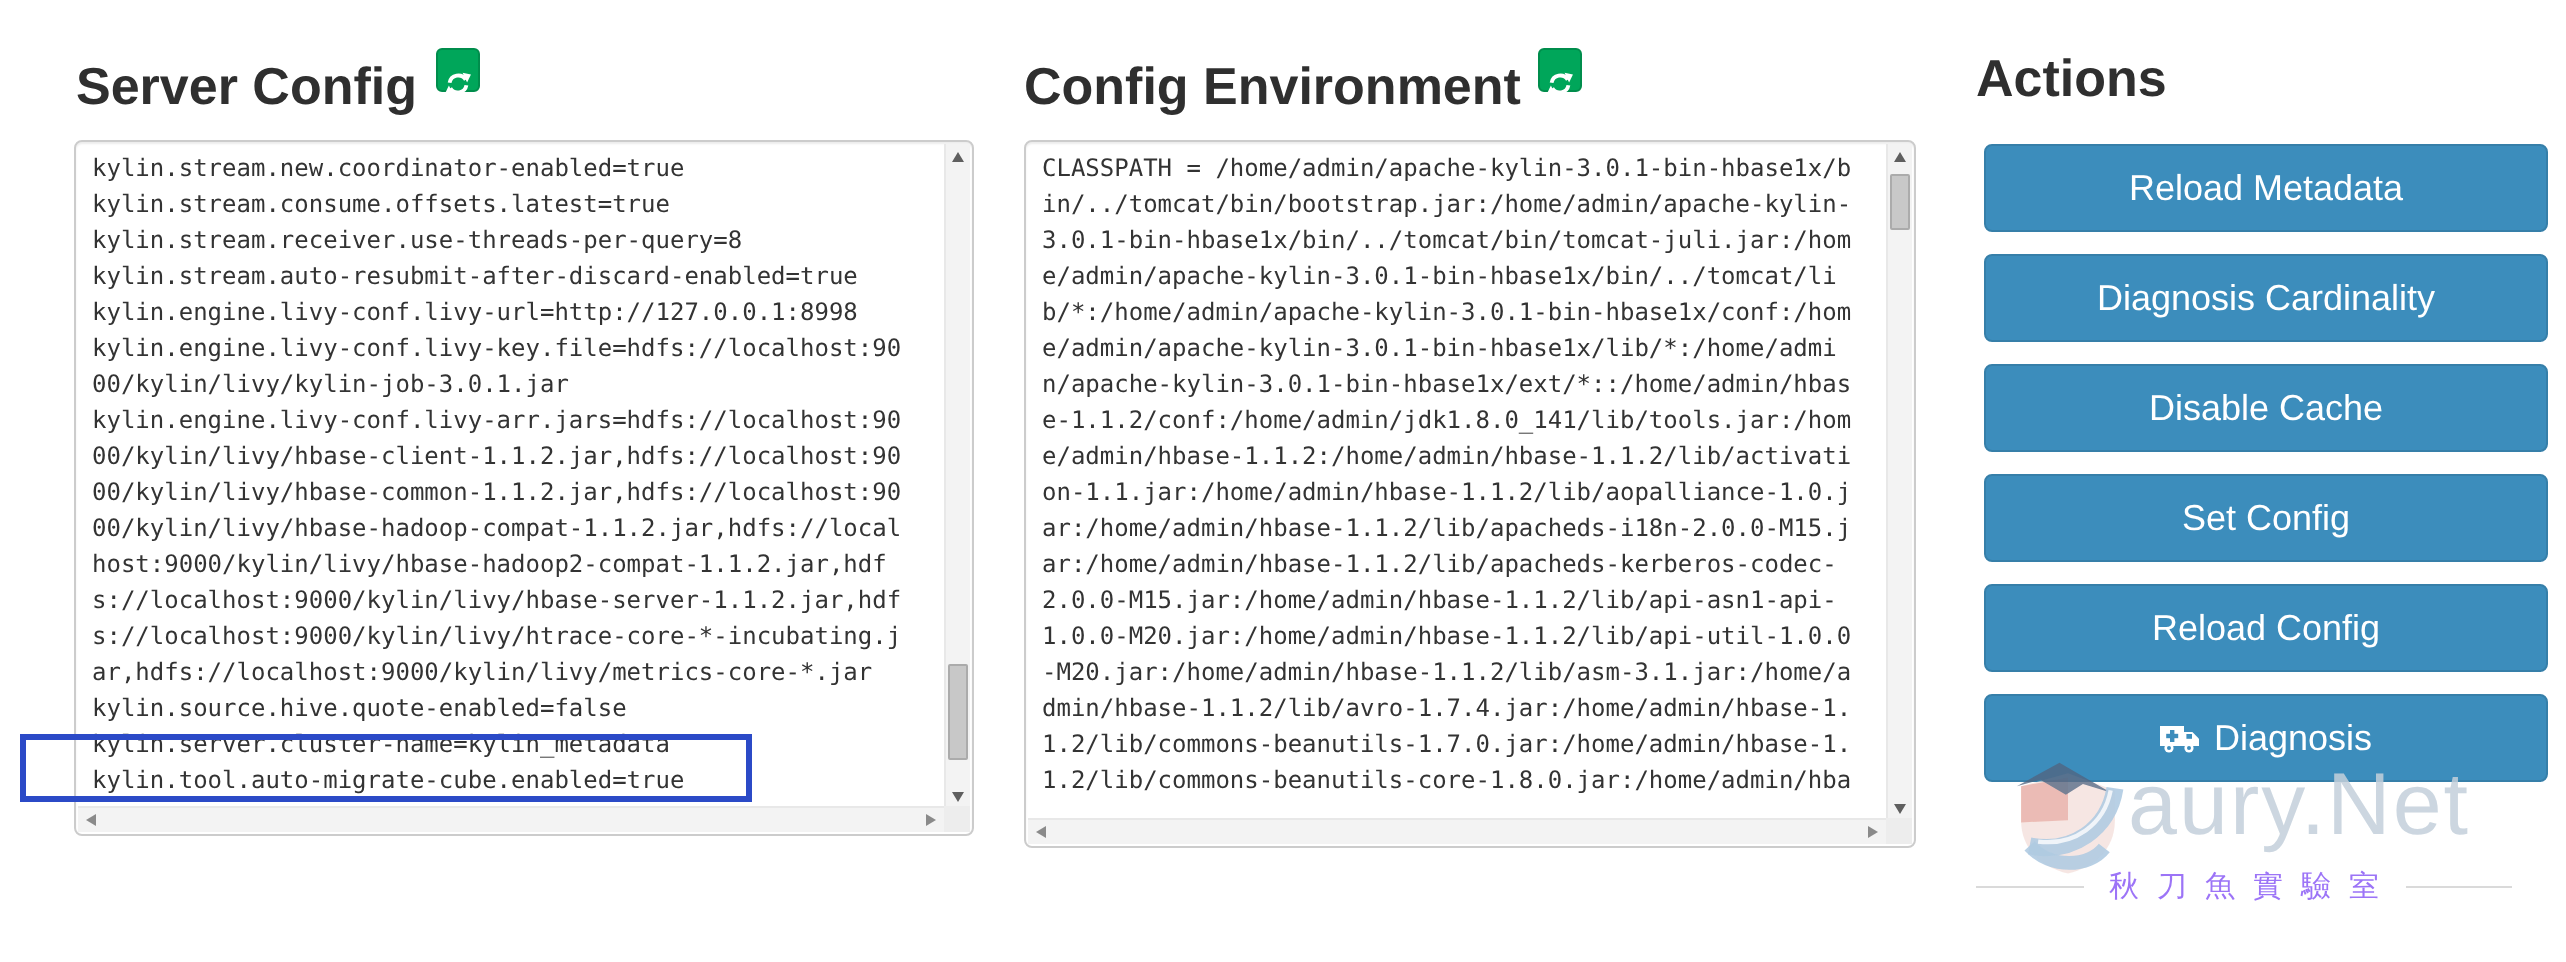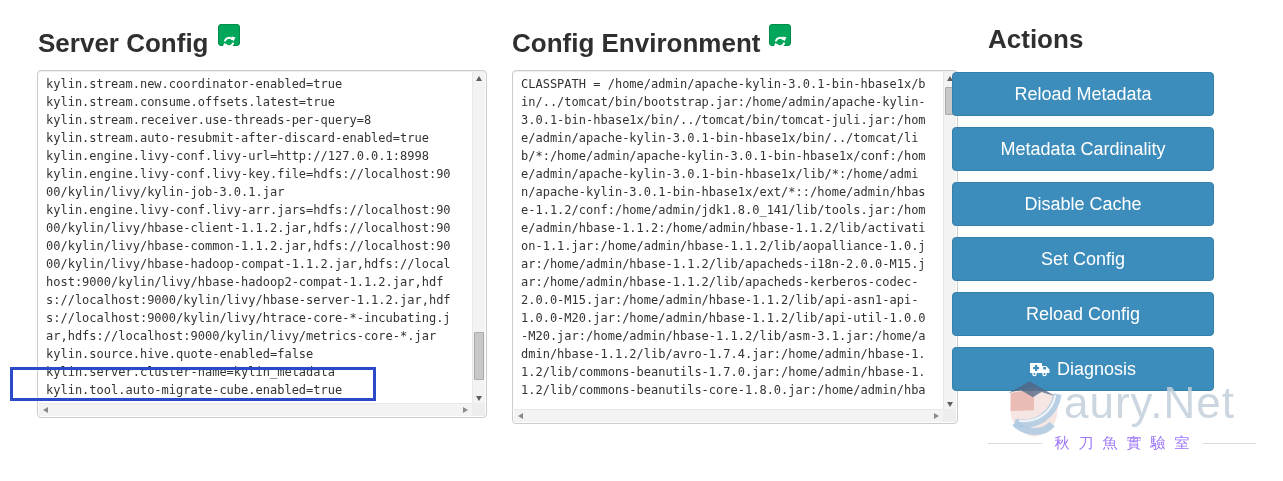--- a/index.html
+++ b/index.html
@@ -56,21 +56,21 @@
   .tri-down { left:3px; top:4px;  border-left:3.5px solid transparent; border-right:3.5px solid transparent; border-top:5px solid #5f5f5f; }
   .tri-left { left:4px; top:3px;  border-top:3.5px solid transparent; border-bottom:3.5px solid transparent; border-right:5px solid #8a8a8a; }
   .tri-right{ left:4px; top:3px;  border-top:3.5px solid transparent; border-bottom:3.5px solid transparent; border-left:5px solid #8a8a8a; }
 
   .highlight-box {
     position:absolute; left:10px; top:367px; width:366px; height:34px;
     border:3px solid #2b4ac7; pointer-events:none; z-index:6;
   }
 
   .action-btn {
-    position:absolute; left:952px; width:262px; height:44px;
+    position:absolute; left:992px; width:282px; height:44px;
     background:#3c8dbc; border:1px solid #367fa9; border-radius:4px;
     color:#fff; font-size:18px; line-height:42px; text-align:center;
     cursor:pointer; white-space:nowrap;
   }
   .action-btn .btn-ico { display:inline-block; vertical-align:-2px; margin-right:7px; }
 
   .watermark { position:absolute; left:988px; top:360px; width:292px; height:110px; z-index:5; opacity:.85; pointer-events:none;text-align:right; }
   .wm-logo { position:absolute; left:14px; top:18px; }
   .wm-brand {
     position:absolute; left:76px; top:18px;
@@ -191,21 +191,21 @@
   </div>
 
   <div class="heading" style="left:988px;">
     <span>Actions</span>
   </div>
 
   <button class="action-btn" style="top:72px;">
     <span>Reload Metadata</span>
   </button>
   <button class="action-btn" style="top:127px;">
-    <span>Metadata Cardinality</span>
+    <span>Diagnosis Cardinality</span>
   </button>
   <button class="action-btn" style="top:182px;">
     <span>Disable Cache</span>
   </button>
   <button class="action-btn" style="top:237px;">
     <span>Set Config</span>
   </button>
   <button class="action-btn" style="top:292px;">
     <span>Reload Config</span>
   </button>

